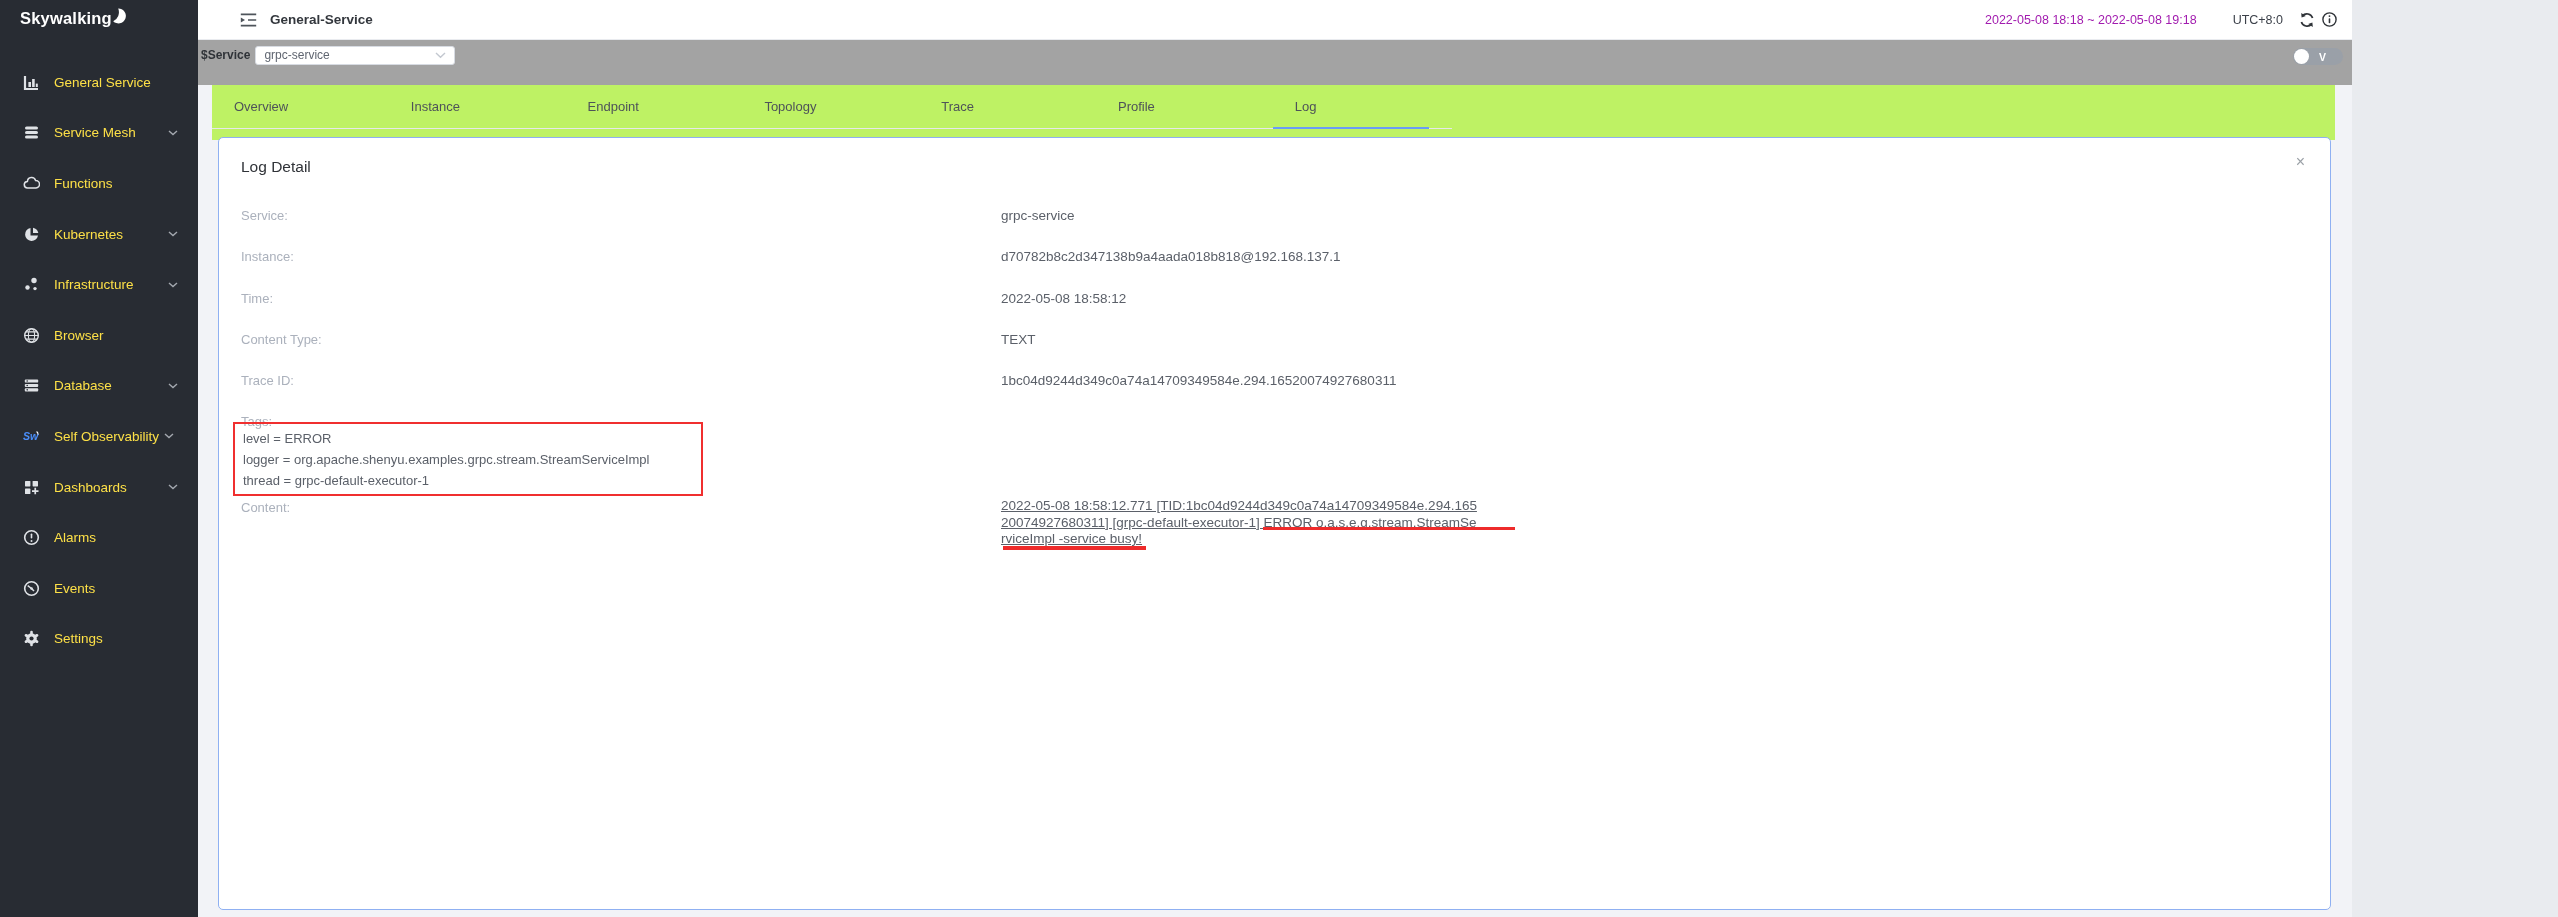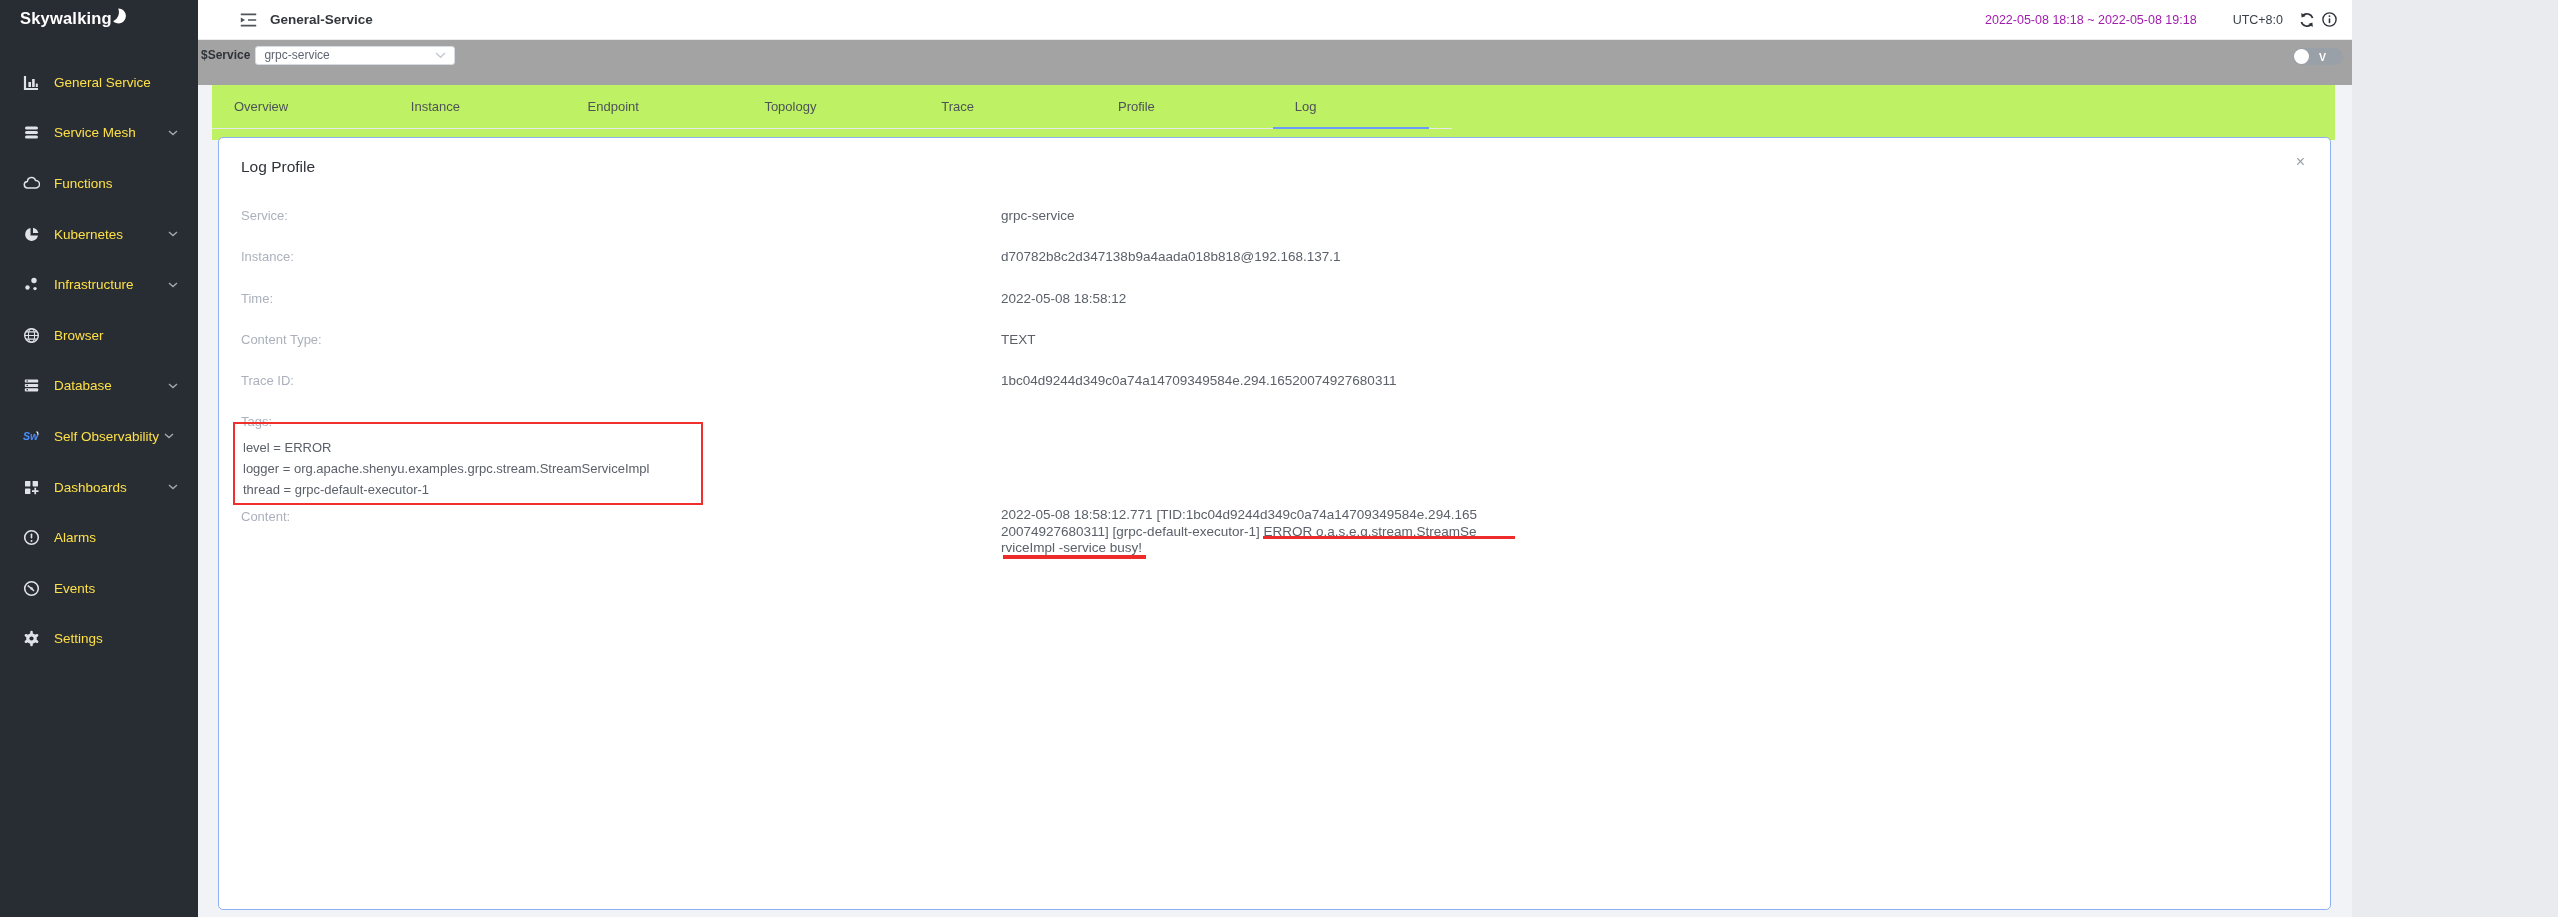--- a/index.html
+++ b/index.html
@@ -47,21 +47,21 @@
   .card { position:absolute; left:218px; right:21px; top:137px; bottom:7px; background:#fff; border:1px solid #8fb0f2; border-radius:5px; z-index:2; }
   .card-title { padding:20px 0 0 22px; font-size:15.5px; color:#303338; }
   .card-close { position:absolute; right:25px; top:16px; font-size:16px; color:#9aa0a6; cursor:pointer; line-height:1; }
   .fields { margin-top:28px; }
   .frow { display:flex; align-items:flex-start; min-height:41.3px; padding-left:22px; }
   .frow.tags-row { min-height:86px;flex-direction:column; }
   .flabel { width:760px; flex:none; font-size:13px; color:#abb1bc; padding-top:4px; }
   .fvalue { font-size:13.5px; color:#5b6069; padding-top:4px; }
   .tags-box { padding:3px 8px; margin-top:-7px; margin-left:-8px; width:470px; border:2px solid #f02f2f; font-size:13px; line-height:21px; color:#5b6069; }
   .tag-line { white-space:nowrap; }
-  .content-value { position:relative; width:560px; padding-top:0; margin-top:2px; font-size:13.5px; line-height:16.5px; color:#5b6069; }
+  .content-value { position:relative; width:560px; padding-top:0; margin-top:2px; font-size:13.5px; line-height:16.5px; color:#5b6069;text-decoration:underline; }
   .content-line { white-space:nowrap; }
   .ul-a { position:absolute; left:262px; top:29px; width:252px; height:3px; background:#ee2b2b; }
   .ul-b { position:absolute; left:2px; top:48px; width:143px; height:4px; background:#ee2b2b; }
 </style>
 </head>
 <body>
 
 <div class="page">
 
   <aside class="sidebar">
@@ -293,21 +293,21 @@
         <div class="tab">Instance</div>
         <div class="tab">Endpoint</div>
         <div class="tab">Topology</div>
         <div class="tab">Trace</div>
         <div class="tab">Profile</div>
         <div class="tab active">Log</div>
       </div>
   </div>
 
   <section class="card">
-    <div class="card-title">Log Profile</div>
+    <div class="card-title">Log Detail</div>
     <span class="card-close">×</span>
 
     <div class="fields">
       <div class="frow">
         <span class="flabel">Service:</span>
         <span class="fvalue">grpc-service</span>
       </div>
       <div class="frow">
         <span class="flabel">Instance:</span>
         <span class="fvalue">d70782b8c2d347138b9a4aada018b818@192.168.137.1</span>
@@ -319,21 +319,21 @@
       <div class="frow">
         <span class="flabel">Content Type:</span>
         <span class="fvalue">TEXT</span>
       </div>
       <div class="frow">
         <span class="flabel">Trace ID:</span>
         <span class="fvalue">1bc04d9244d349c0a74a14709349584e.294.16520074927680311</span>
       </div>
       <div class="frow tags-row">
         <span class="flabel">Tags:</span>
-        <span class="fvalue tags-box" style="padding-top:13px;">
+        <span class="fvalue tags-box" style="padding-top:4px;">
           <span class="tag-line" style="display:block;">level = ERROR</span>
           <span class="tag-line" style="display:block;">logger = org.apache.shenyu.examples.grpc.stream.StreamServiceImpl</span>
           <span class="tag-line" style="display:block;">thread = grpc-default-executor-1</span>
         </span>
       </div>
       <div class="frow">
         <span class="flabel">Content:</span>
         <span class="fvalue content-value">
           <span class="content-line" style="display:block;">2022-05-08 18:58:12.771 [TID:1bc04d9244d349c0a74a14709349584e.294.165</span>
           <span class="content-line" style="display:block;">20074927680311] [grpc-default-executor-1] ERROR o.a.s.e.g.stream.StreamSe</span>

